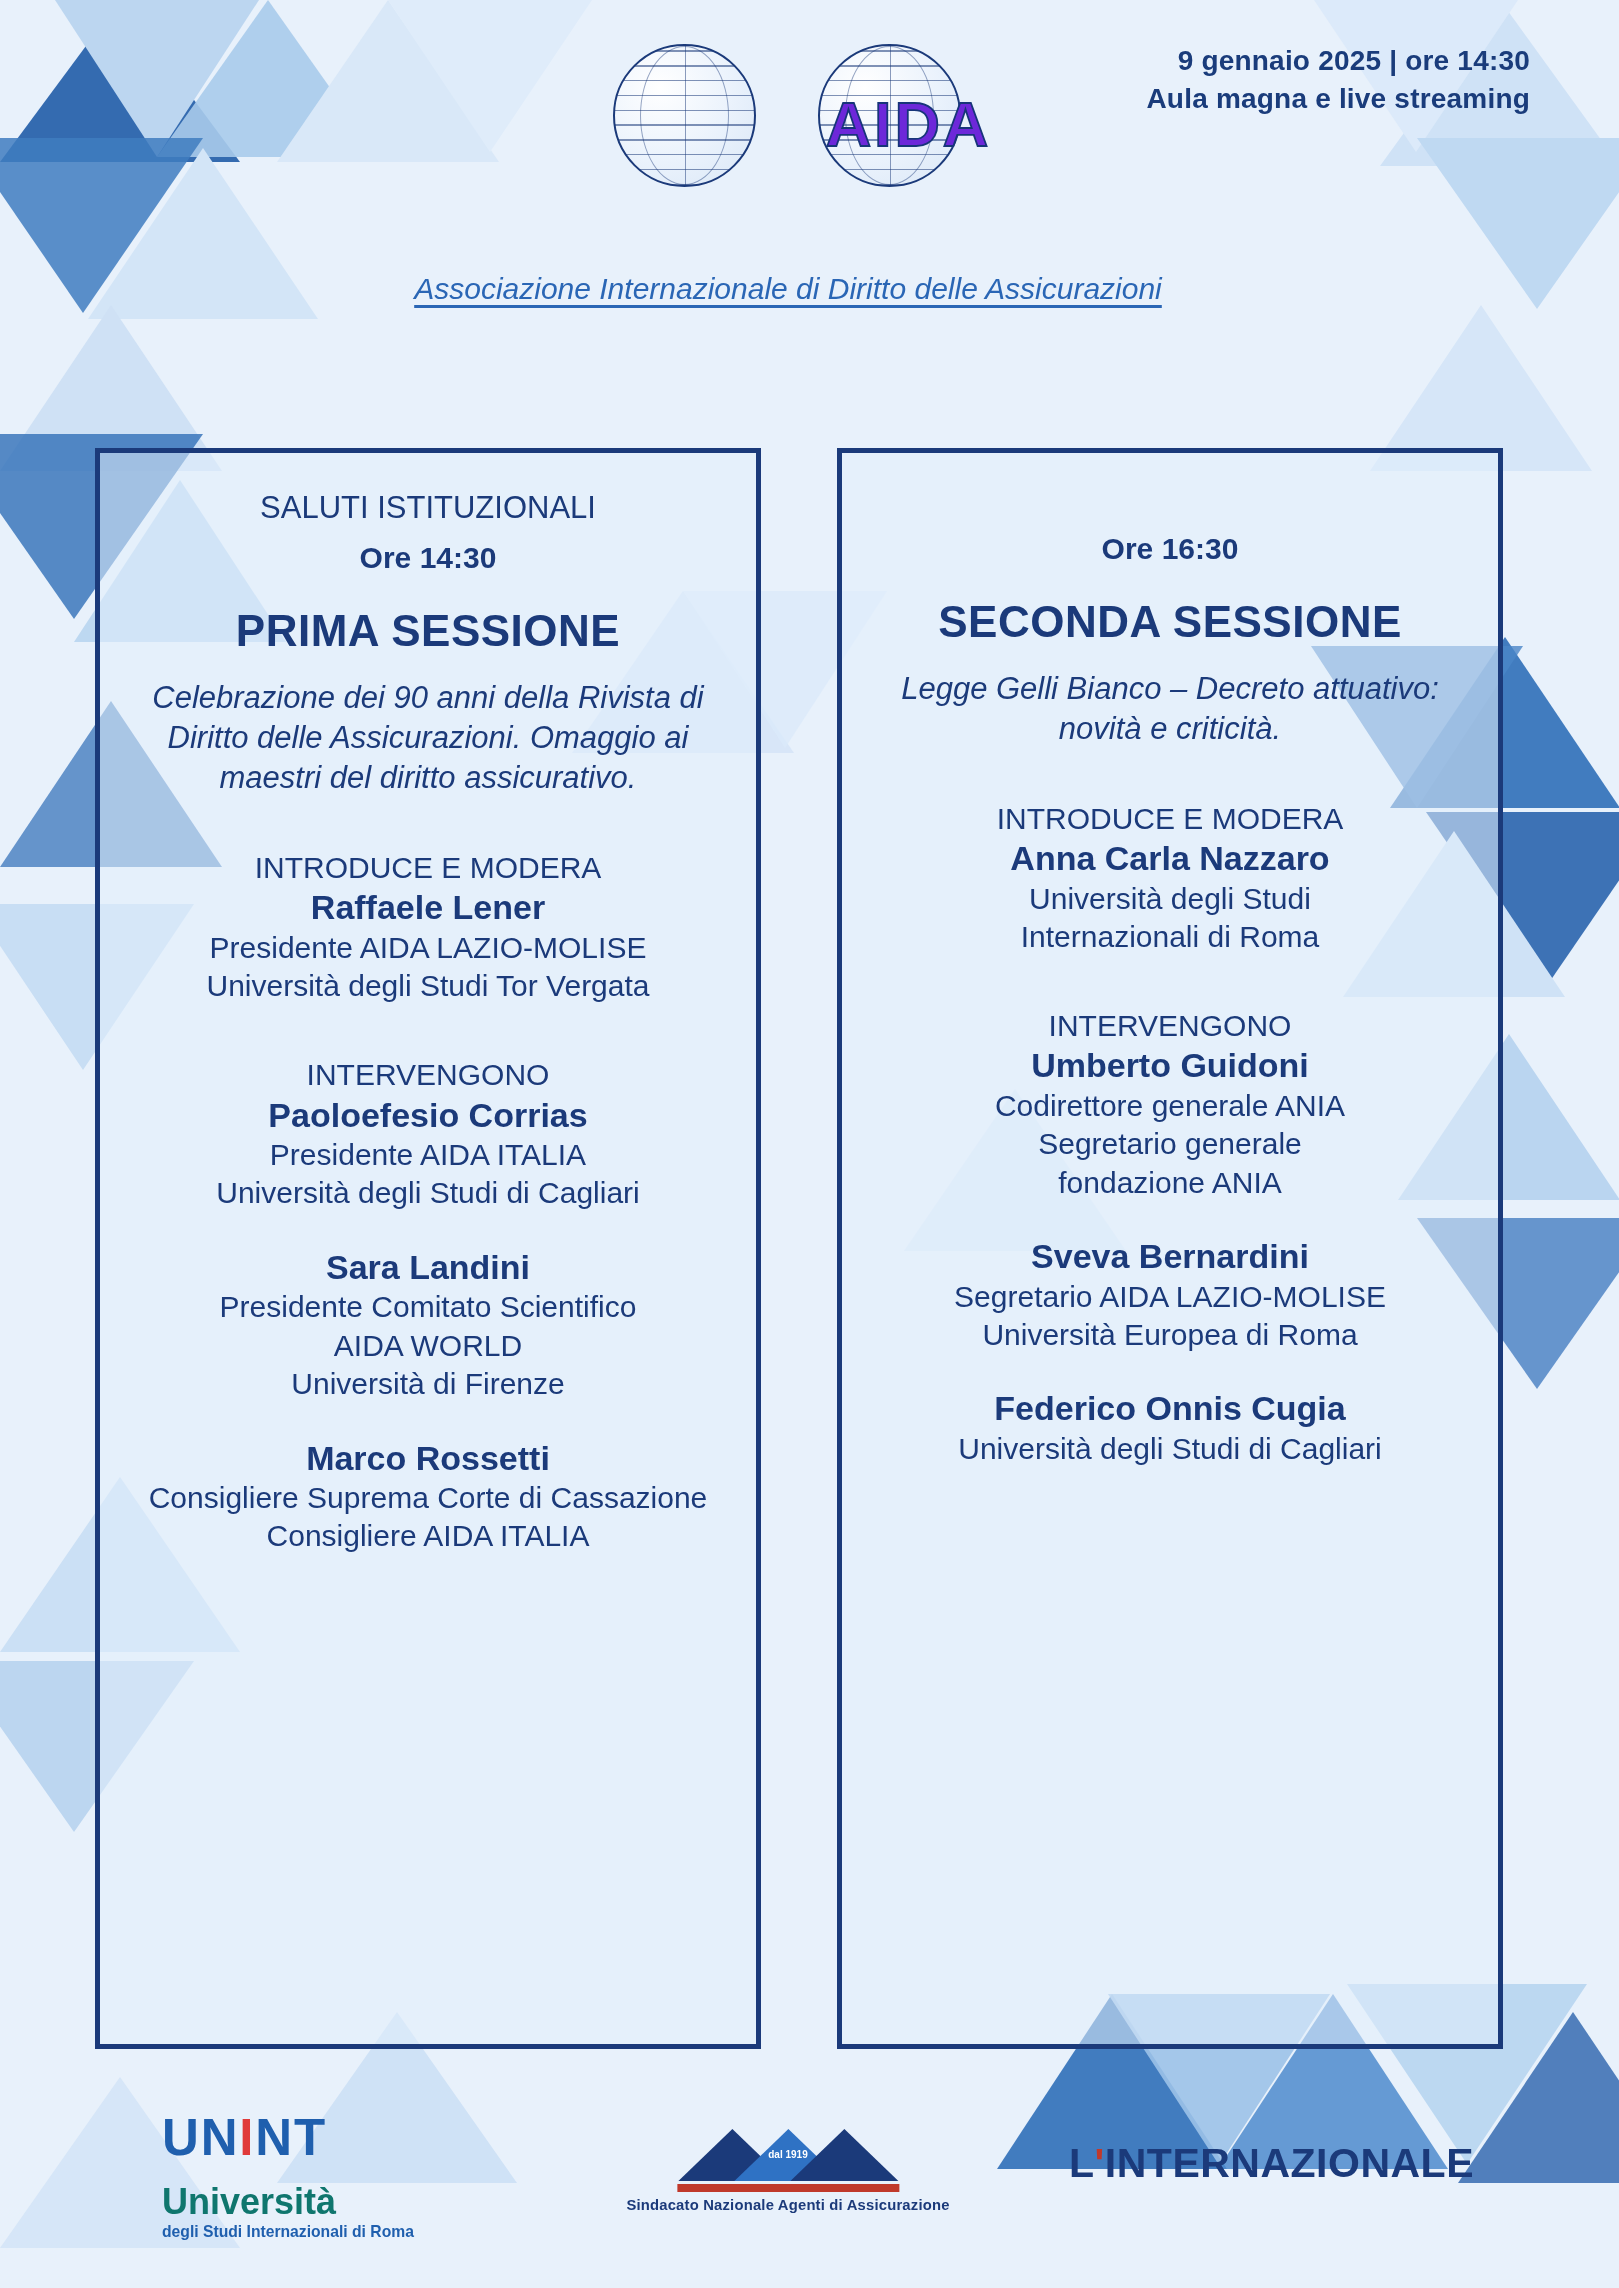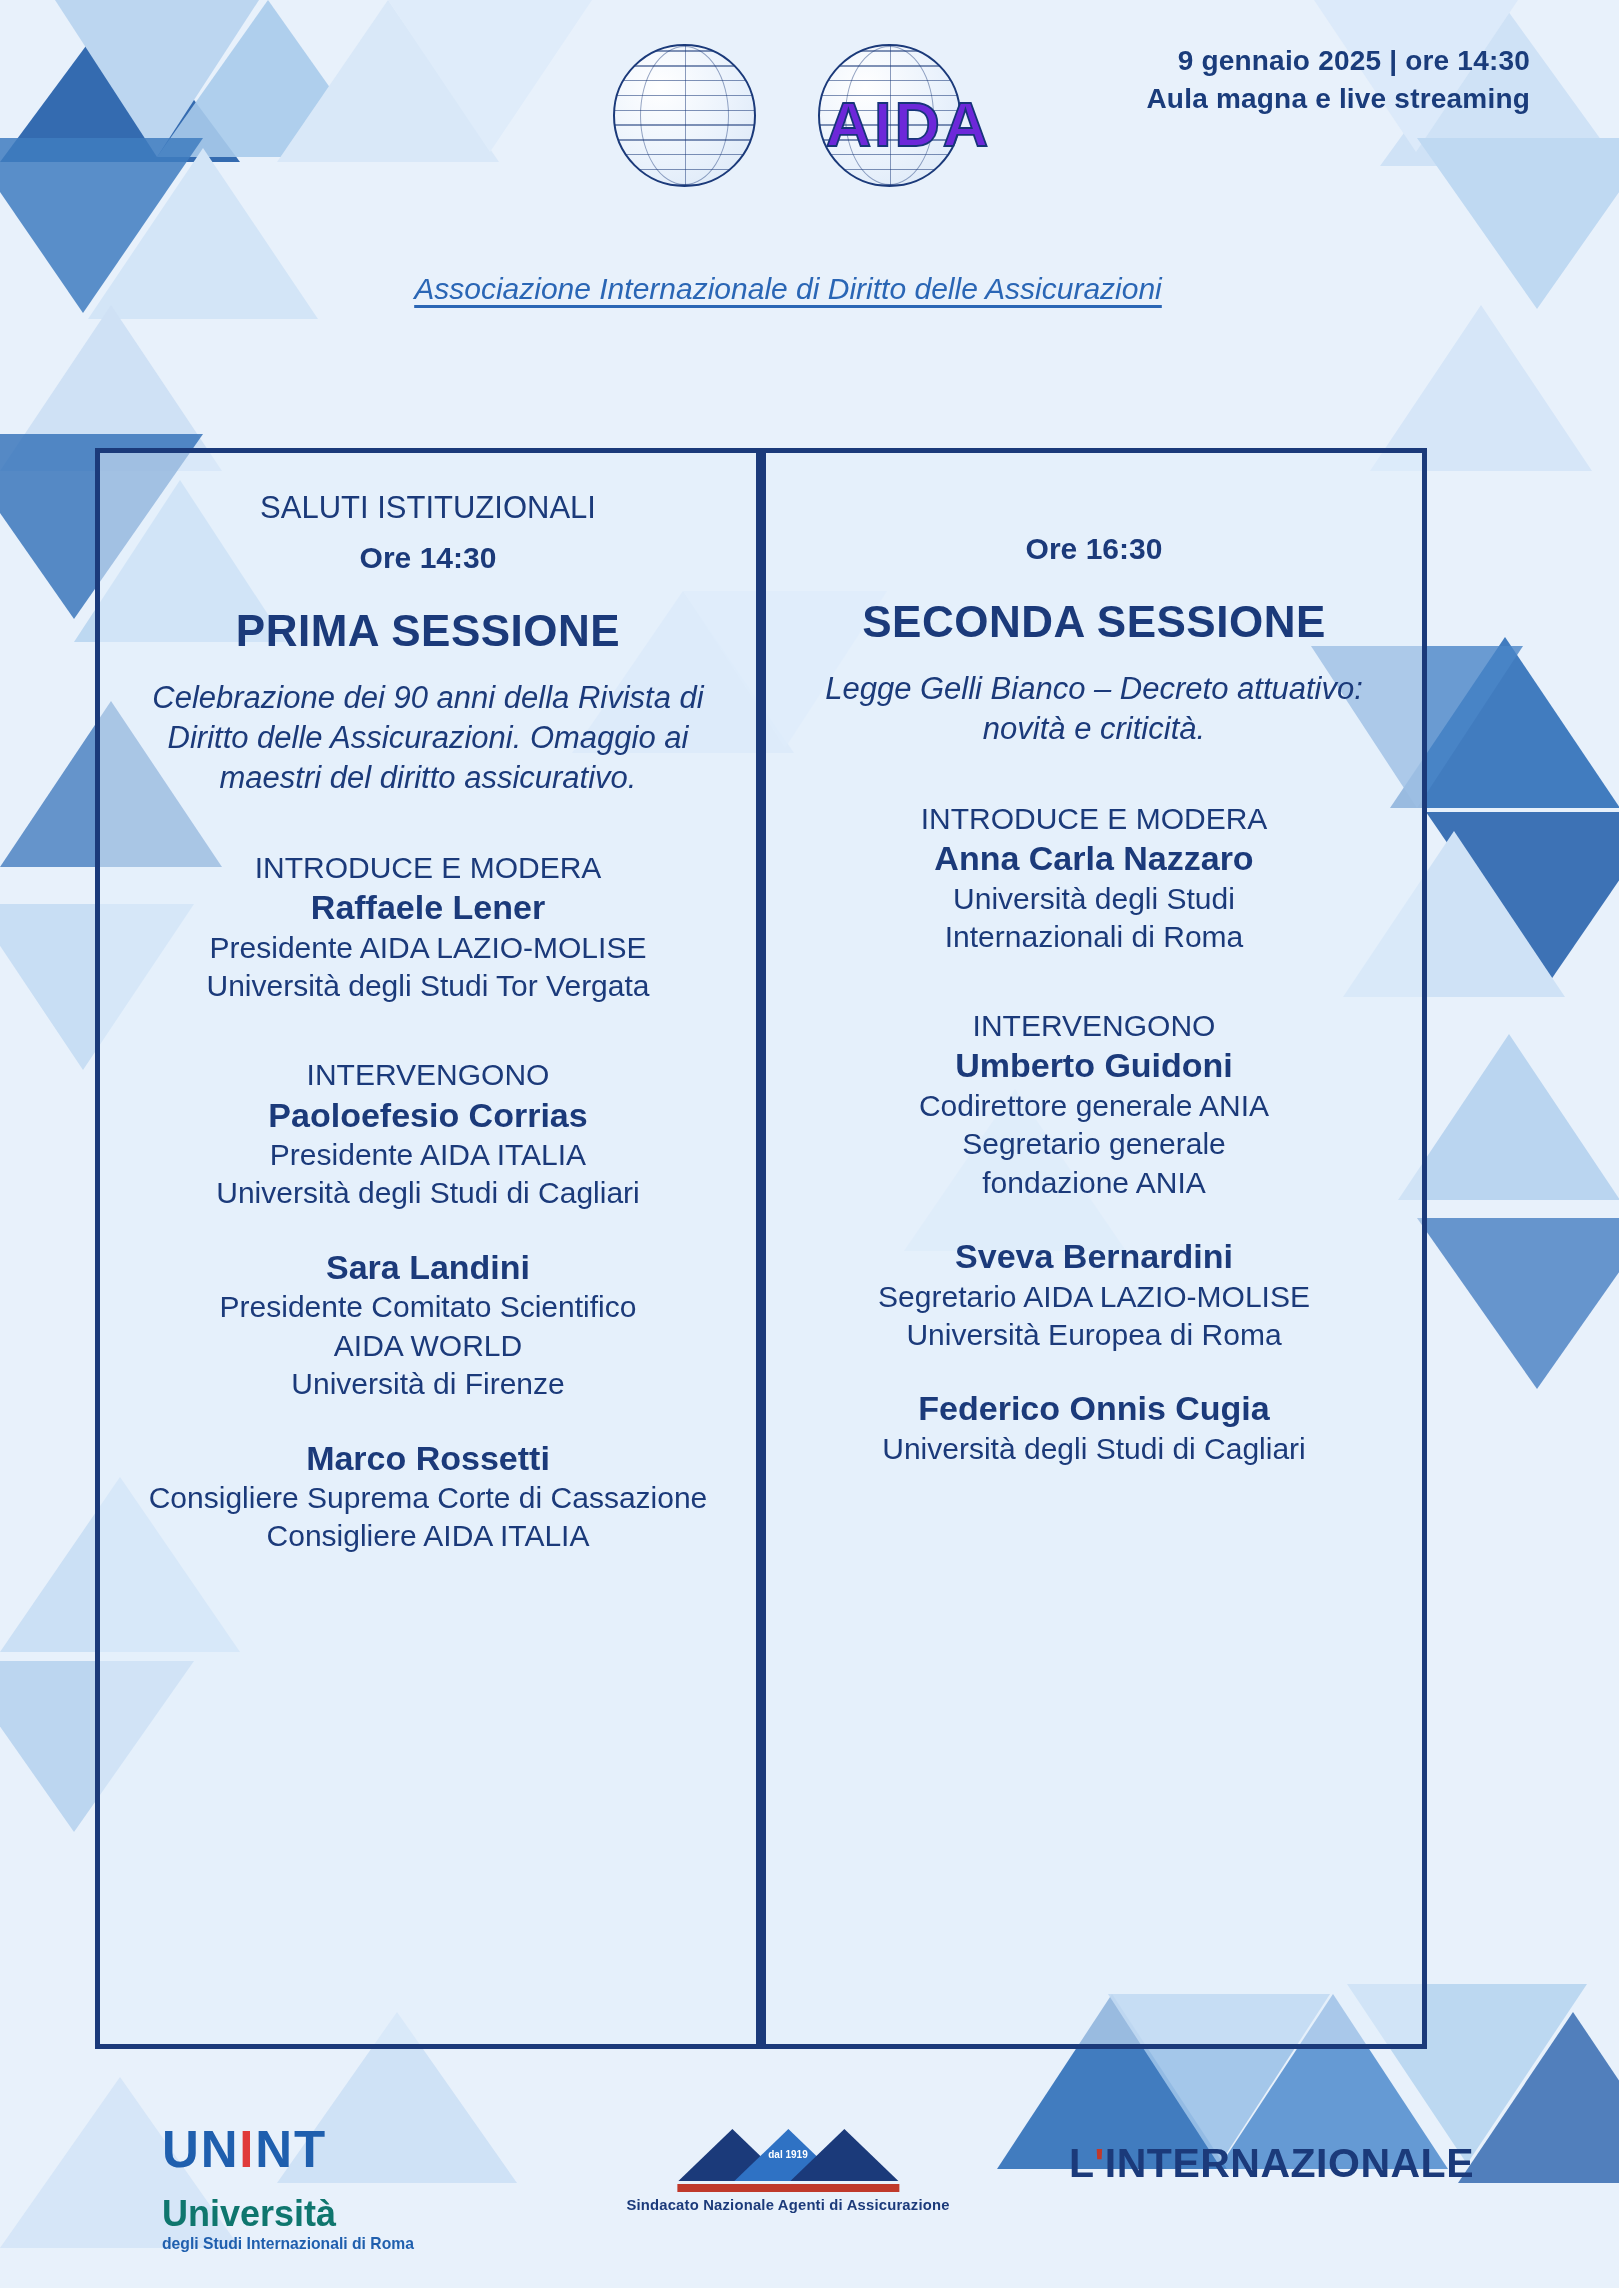--- a/index.html
+++ b/index.html
@@ -131,20 +131,21 @@
     text-underline-offset: 6.5px;
   }
 
   
   .boxes {
     position: absolute;
     top: 448px;
     left: 95px;
     width: 1431px;
     display: flex;
+    gap: 76px;
   }
   .session-box {
     width: 666px;
     box-sizing: border-box;
     border: 5.5px solid #1b3a7a;
     background: rgba(226,239,252,0.55);
     padding: 37px 31px 51px 31px;
     text-align: center;
     min-height: 1601px;
   }
@@ -199,21 +200,21 @@
   .footer {
     position: absolute;
     bottom: 48px;
     left: 0;
     width: 100%;
     height: 129px;
   }
   .unint {
     position: absolute;
     left: 162px;
-    top: 12px;
+    top: 0;
     text-align: left;
     line-height: 1;
   }
   .unint .u1 {
     font-size: 51px;
     font-weight: bold;
     letter-spacing: 1.8px;
     color: #1f5fae;
   }
   .unint .u1 .dot { color: #e03a3a; }

